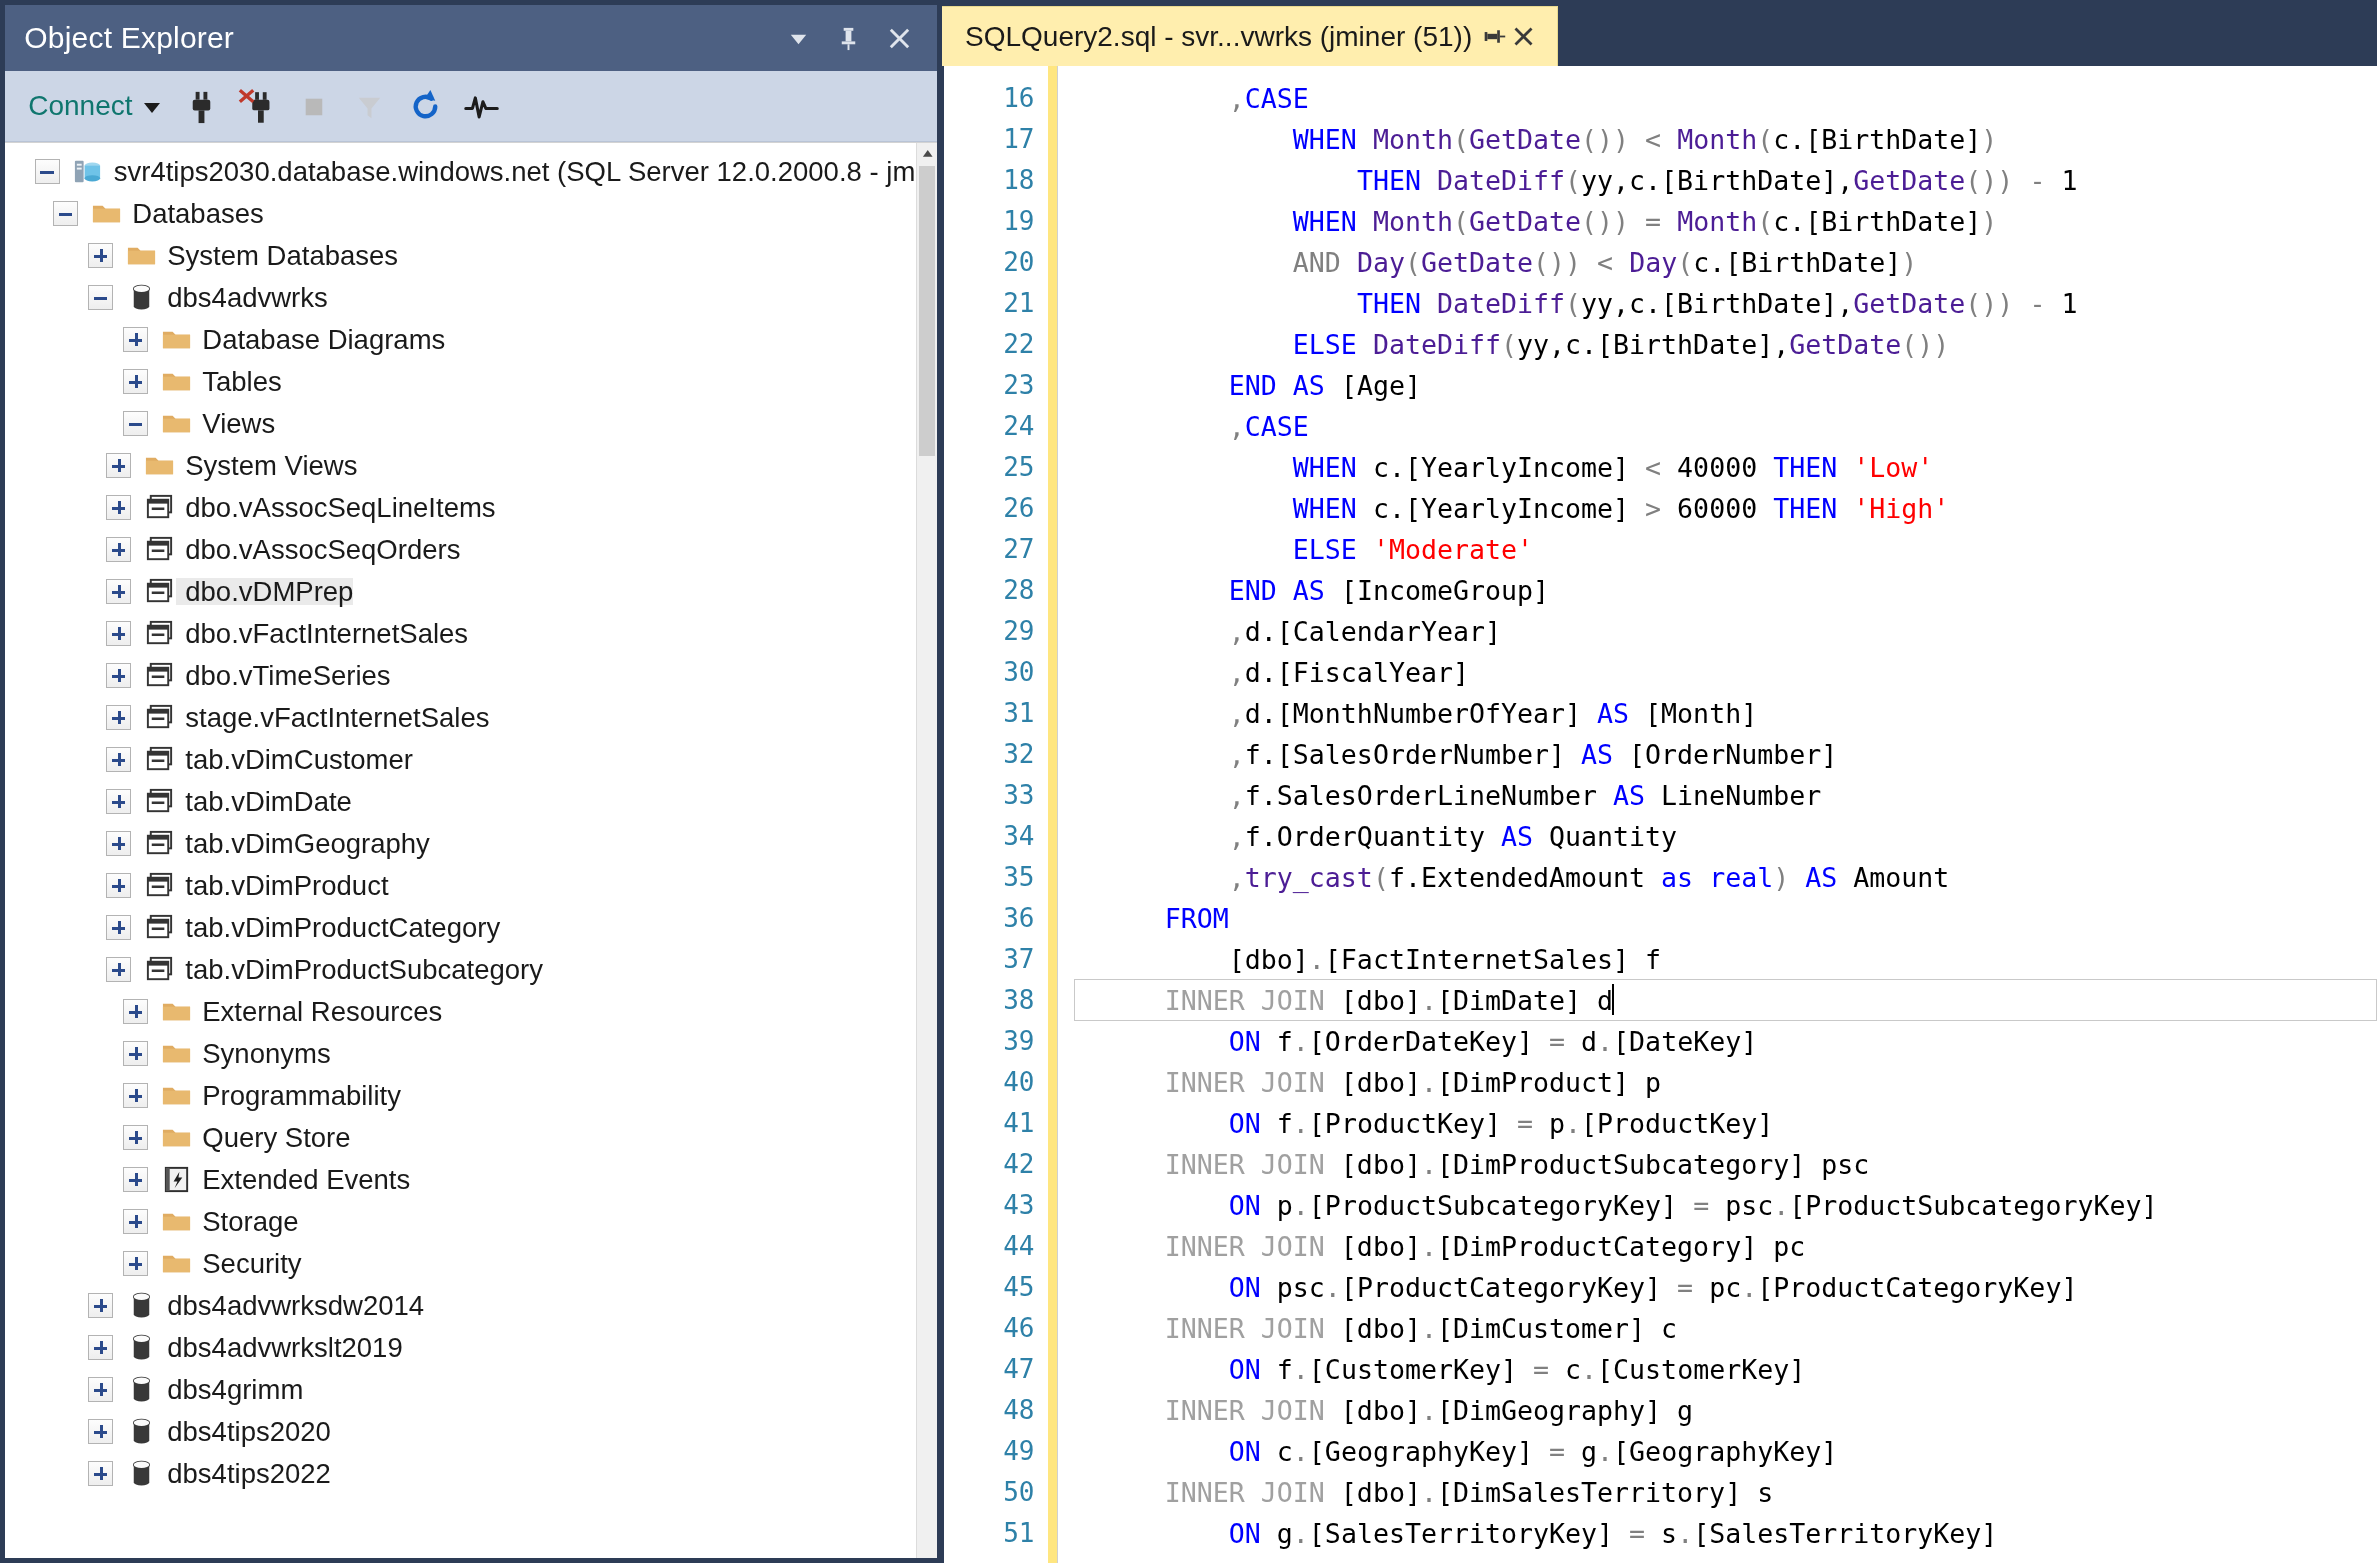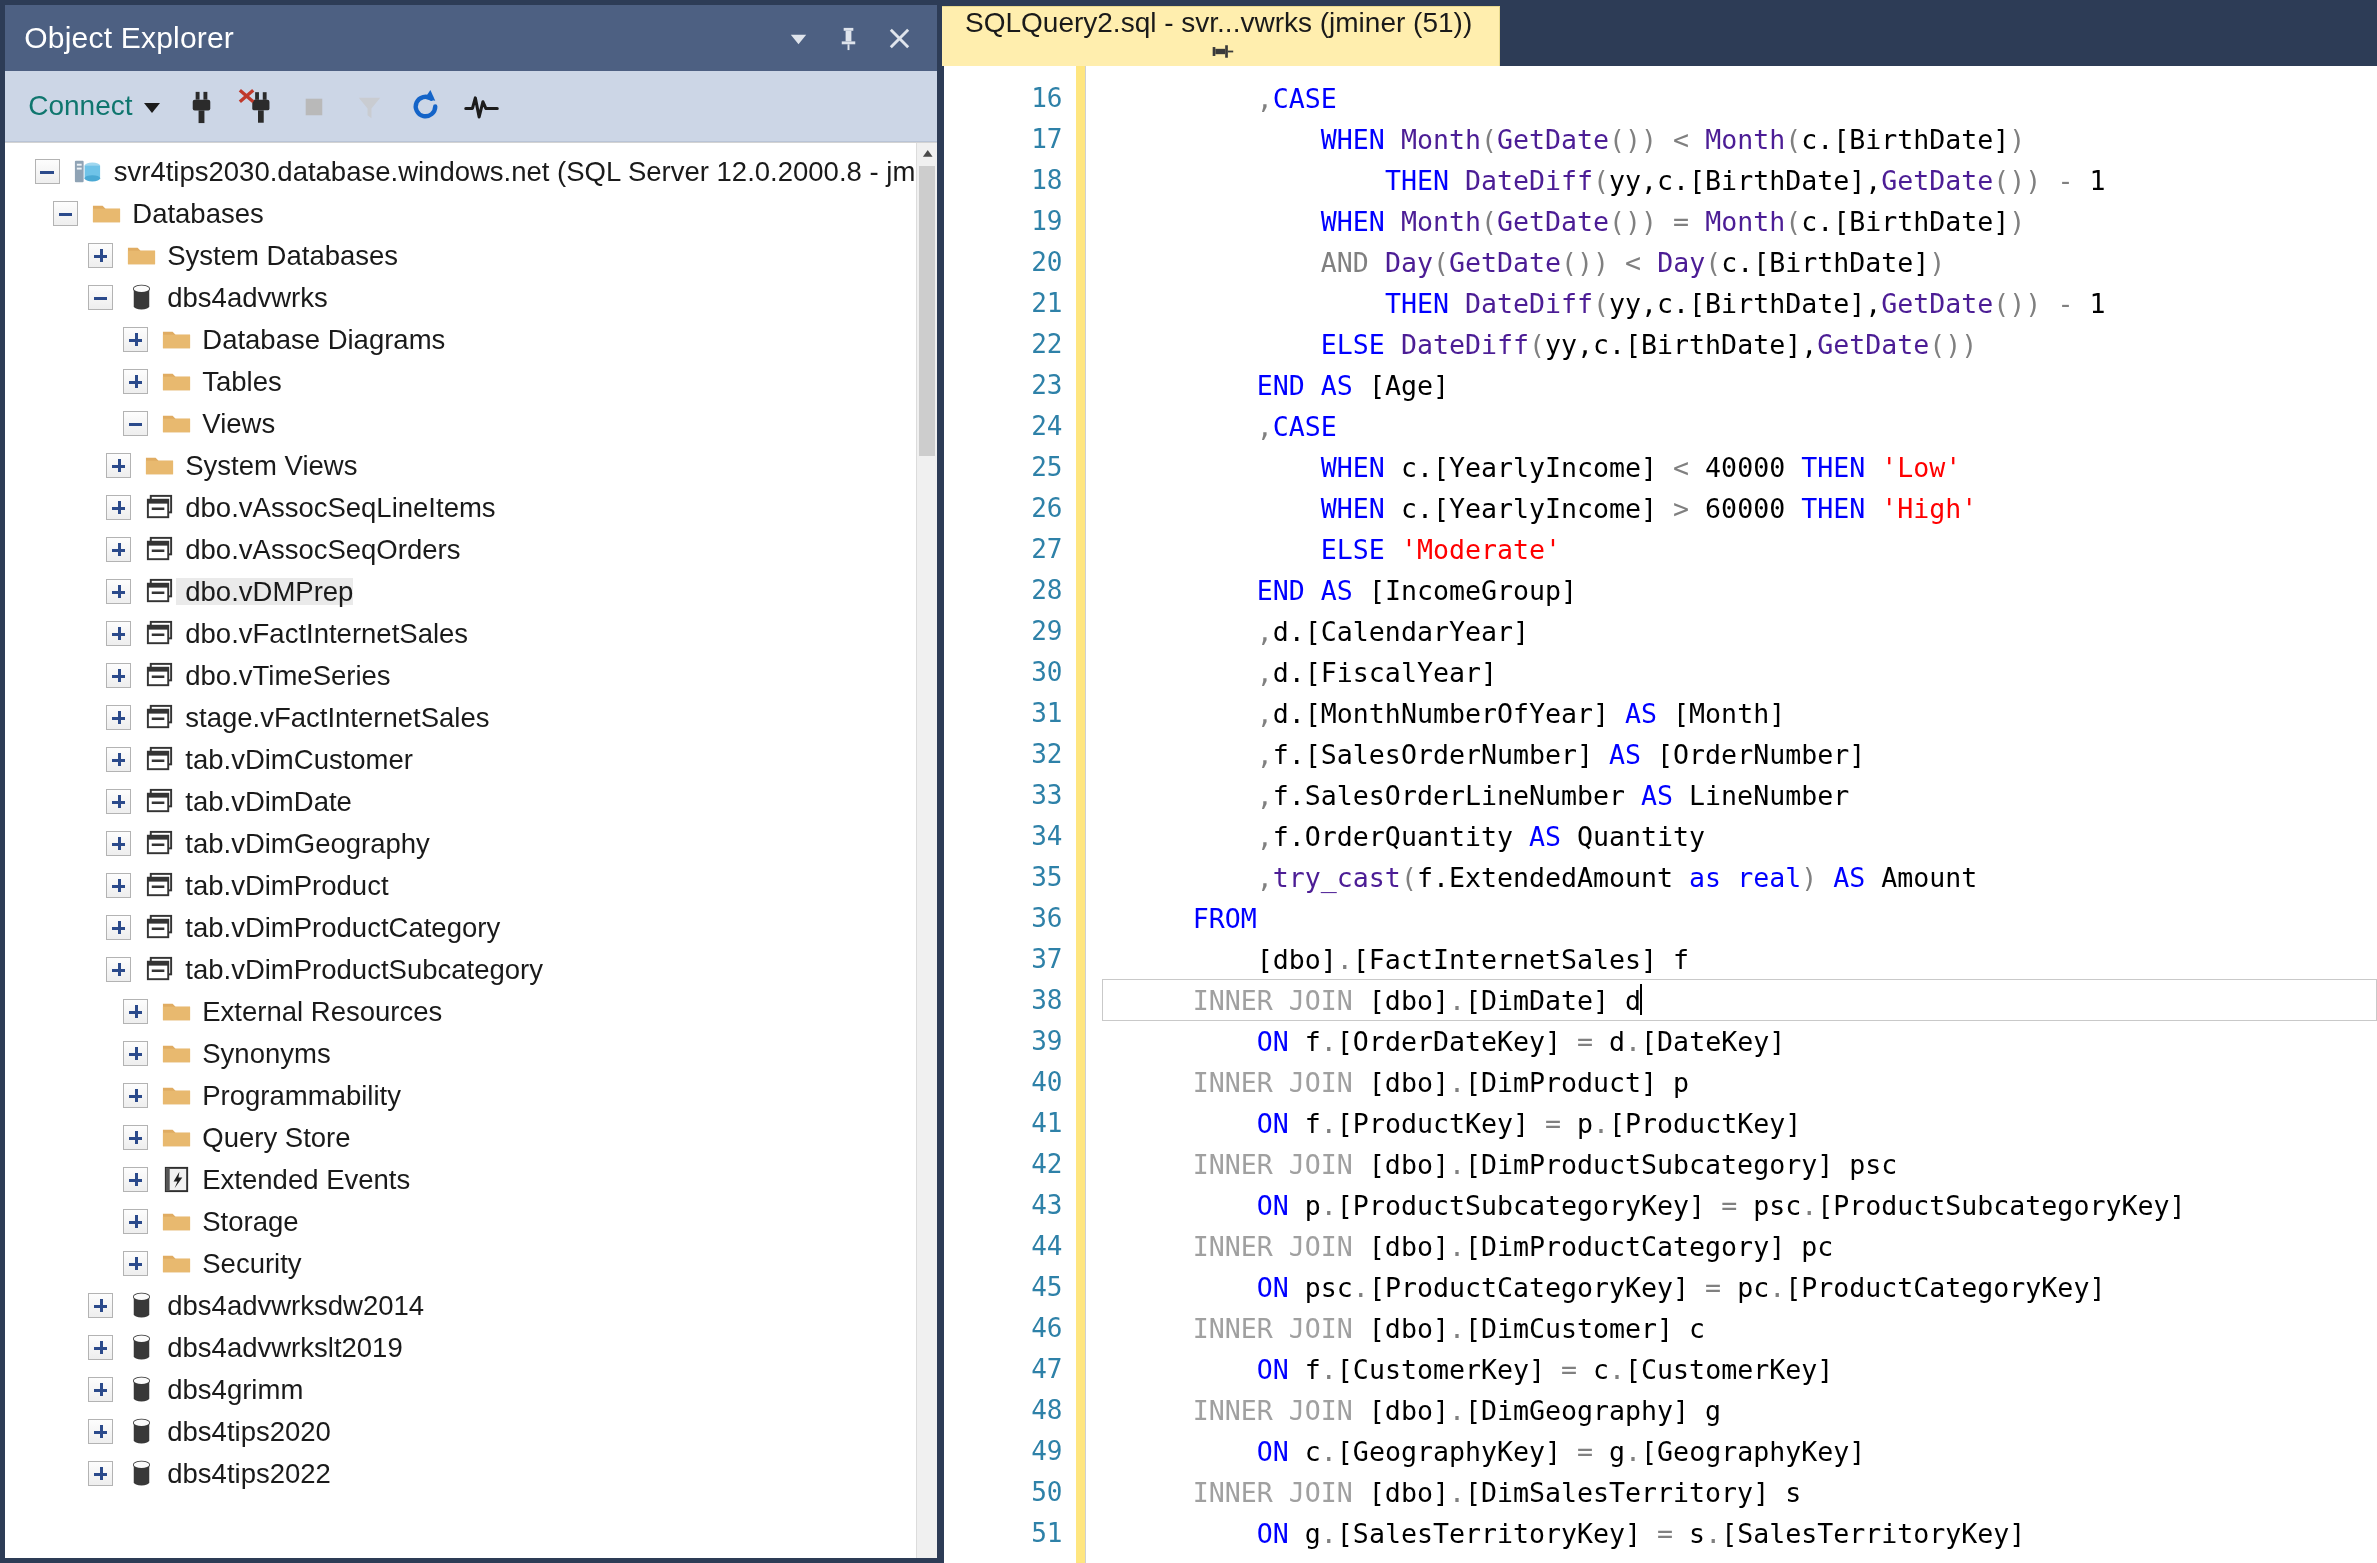--- a/index.html
+++ b/index.html
@@ -179,21 +179,20 @@
     background: #ffeeae;
     display: flex;
     align-items: center;
     gap: 0;
     padding: 0 19.3px 0 23px;
     border-top: 1.9px solid #e8d98f;
     border-right: 1.9px solid #e8d98f;
     font-size: 28px;
     color: #1a1a1a;
     white-space: nowrap;
-    flex-direction: column;
   }
   .tab .tab-title { padding-right: 7.7px; }
   .tab-ico { width: 29px; height: 29px; display:flex; align-items:center; justify-content:center; color:#3a3a3a;}
   .tab-ico svg { display:block; }
 
   .editor {
     flex: 1 1 auto;
     background: #ffffff;
     display: flex;
     position: relative;
@@ -204,21 +203,20 @@
     width: 104px;
     flex: 0 0 auto;
     background: #ffffff;
     text-align: right;
     padding: 11.6px 13.5px 0 0;
     font-family: "DejaVu Sans Mono", monospace;
     font-size: 26px;
     color: #2e81a8;
     line-height: 41px;
     user-select: none;
-    margin-left: 28px;
   }
   .changebar {
     width: 8.7px;
     flex: 0 0 auto;
     background: #ffe680;
     margin-top: 0;
   }
   .sep {
     width: 1px; flex: 0 0 auto; background: #d0d0d0;
   }

